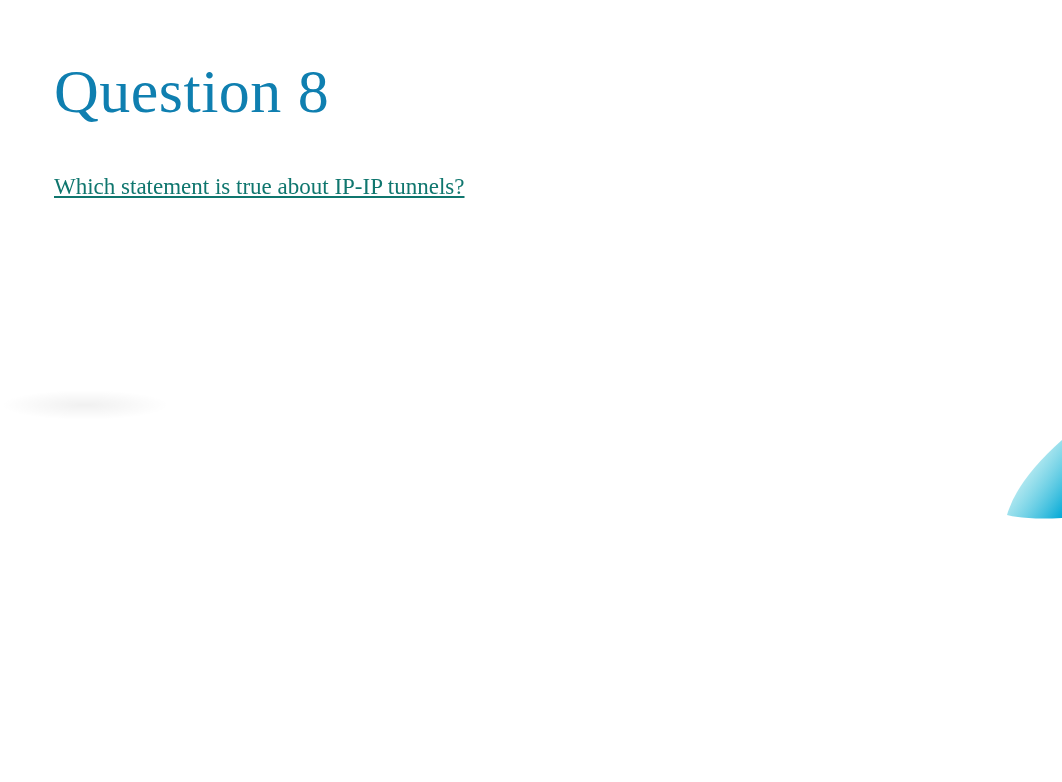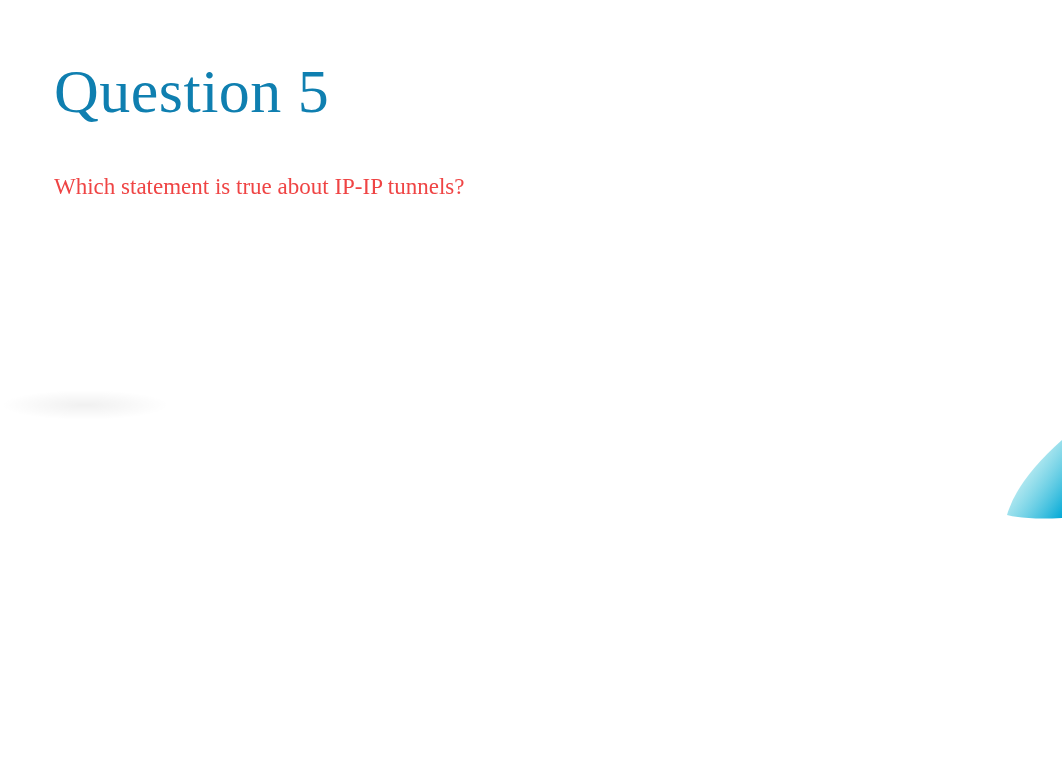--- a/index.html
+++ b/index.html
@@ -24,22 +24,23 @@
     .question-title {
       font-size: 62px;
       font-weight: normal;
       color: #0f7fb0;
       margin-bottom: 44px;
       letter-spacing: 0.5px;
     }
     
     .question-text {
       font-size: 23px;
-      color: #ef4444;
+      color: #0f766e;
       line-height: 1.4;
+      text-decoration: underline;
     }
     
     .card-shadow {
       position: absolute;
       left: 0;
       top: 390px;
       width: 170px;
       height: 30px;
       background: radial-gradient(ellipse at center, rgba(0,0,0,0.06) 0%, rgba(0,0,0,0) 70%);
       pointer-events: none;
@@ -56,21 +57,21 @@
     
     .swoosh svg {
       width: 100%;
       height: 100%;
     }
   </style>
 </head>
 <body>
 
 <div class="content">
-  <h1 class="question-title">Question 5</h1>
+  <h1 class="question-title">Question 8</h1>
   <p class="question-text">Which statement is true about IP-IP tunnels?</p>
 </div>
 
 <div class="card-shadow"></div>
 
 <div class="swoosh">
   <svg viewBox="0 0 60 90" xmlns="http://www.w3.org/2000/svg">
     <defs>
       <linearGradient id="swooshGrad" x1="0%" y1="0%" x2="100%" y2="100%">
         <stop offset="0%" style="stop-color:#ffffff;stop-opacity:0"></stop>

